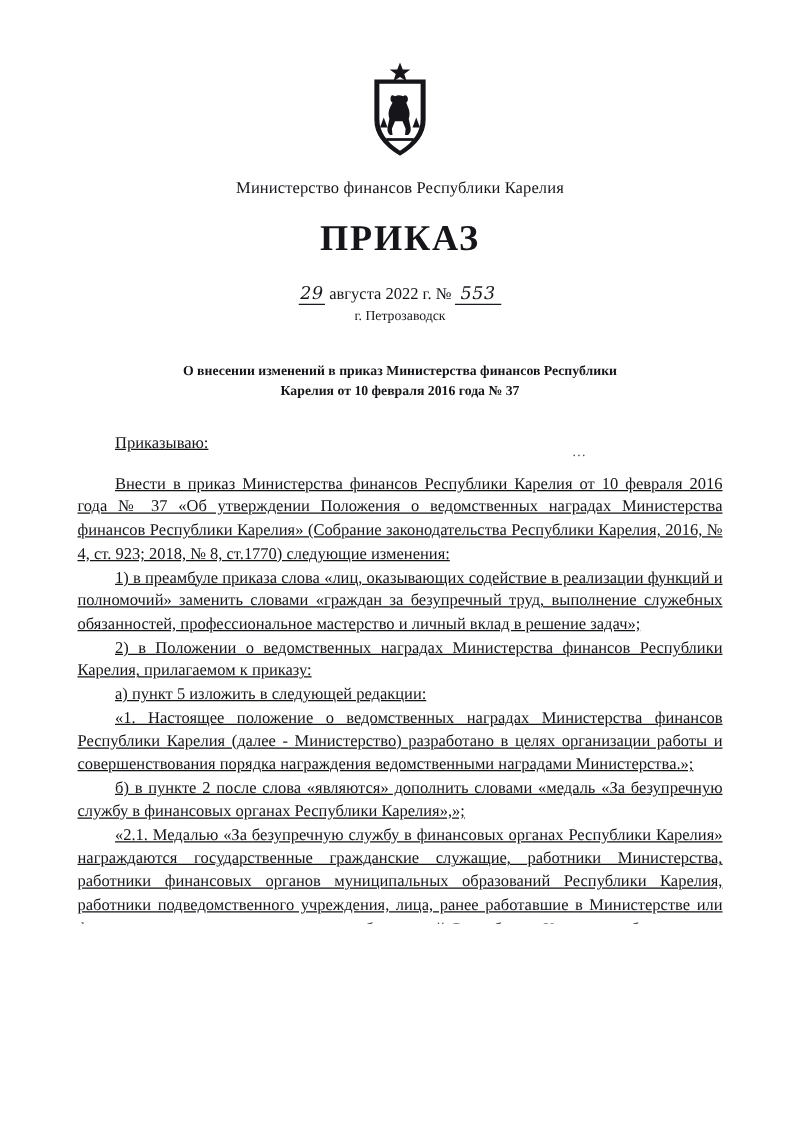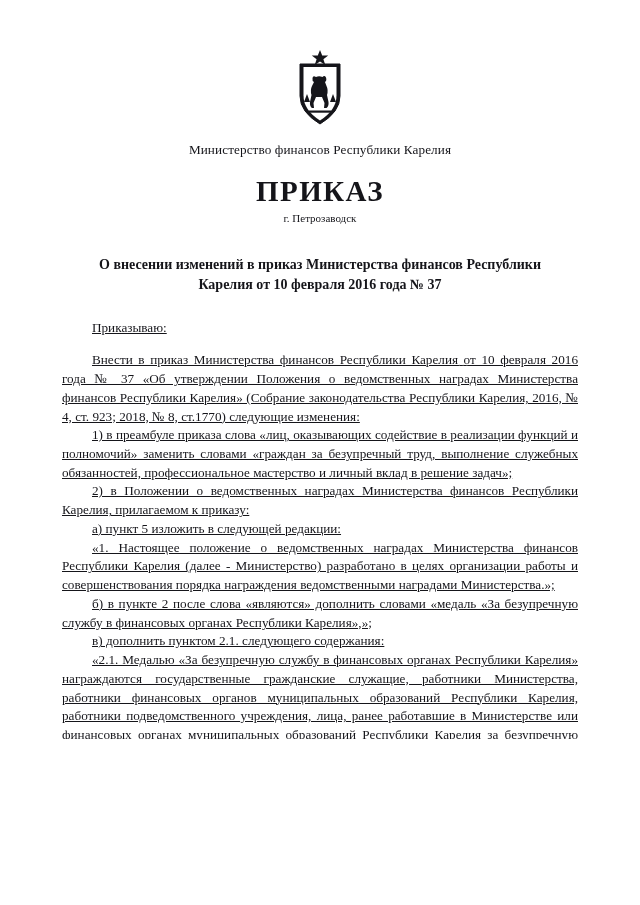--- a/index.html
+++ b/index.html
@@ -69,21 +69,21 @@
   .city {
     text-align: center;
     font-size: 11px;
     margin-top: 4px;
   }
 
   
   .subject {
     text-align: center;
     font-weight: bold;
-    font-size: 14px;
+    font-size: 11px;
     line-height: 1.45;
     margin-top: 31px;
     padding: 0 8px;
   }
 
   
   .body {
     margin-top: 23px;
     font-size: 13.2px;
     line-height: 1.42;
@@ -130,35 +130,39 @@
         <path d="M15 44 L18 52 L12 52 Z" fill="#15151a"></path>
         <path d="M41 44 L44 52 L38 52 Z" fill="#15151a"></path>
       </svg>
     </div>
   </div>
 
   <div class="ministry">Министерство финансов Республики Карелия</div>
 
   <div class="order-title">ПРИКАЗ</div>
 
+  <div class="date-line">
+    <span class="handwritten">29</span>
+    <span>августа 2022 г. №</span>
+    <span class="handwritten num">553</span>
+  </div>
 
   <div class="city">г. Петрозаводск</div>
 
   <div class="subject">
     <div>О внесении изменений в приказ Министерства финансов Республики</div>
     <div>Карелия от 10 февраля 2016 года № 37</div>
   </div>
 
   <div class="stray-dots">...</div>
 
   <div class="body">
     <p class="gap">Приказываю:</p>
     <p class="gap">Внести в приказ Министерства финансов Республики Карелия от 10 февраля 2016 года № 37 «Об утверждении Положения о ведомственных наградах Министерства финансов Республики Карелия» (Собрание законодательства Республики Карелия, 2016, № 4, ст. 923; 2018, № 8, ст.1770) следующие изменения:</p>
     <p>1) в преамбуле приказа слова «лиц, оказывающих содействие в реализации функций и полномочий» заменить словами «граждан за безупречный труд, выполнение служебных обязанностей, профессиональное мастерство и личный вклад в решение задач»;</p>
     <p>2) в Положении о ведомственных наградах Министерства финансов Республики Карелия, прилагаемом к приказу:</p>
     <p>а) пункт 5 изложить в следующей редакции:</p>
     <p>«1. Настоящее положение о ведомственных наградах Министерства финансов Республики Карелия (далее - Министерство) разработано в целях организации работы и совершенствования порядка награждения ведомственными наградами Министерства.»;</p>
     <p>б) в пункте 2 после слова «являются» дополнить словами «медаль «За безупречную службу в финансовых органах Республики Карелия»,»;</p>
-    <p>в) дополнить пунктом 2.1. следующего содержания:</p>
     <p>«2.1. Медалью «За безупречную службу в финансовых органах Республики Карелия» награждаются государственные гражданские служащие, работники Министерства, работники финансовых органов муниципальных образований Республики Карелия, работники подведомственного учреждения, лица, ранее работавшие в Министерстве или финансовых органах муниципальных образований Республики Карелия за безупречную службу (работу) в финансовых органах Республики Карелия, имеющие стаж работы в Министерстве, финансовых органах муниципальных образований Республики Карелия, подведомственном учреждении не менее 10 лет.»;</p>
   </div>
 
 </div>
 
 </body></html>

